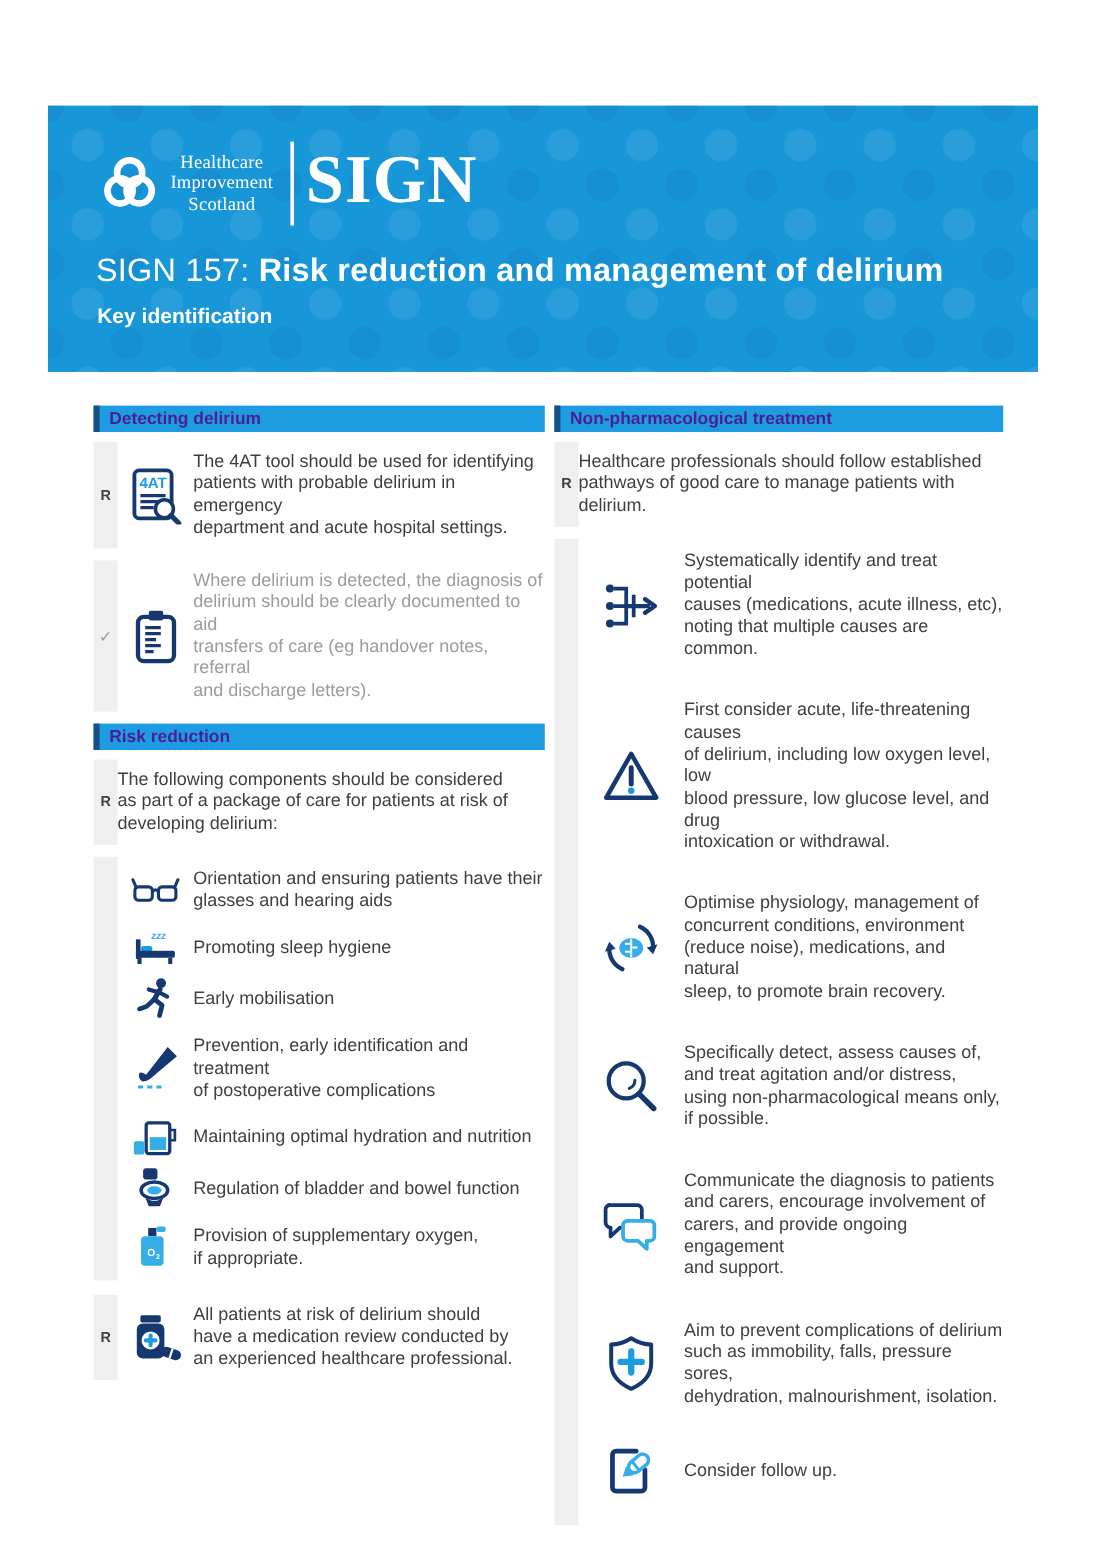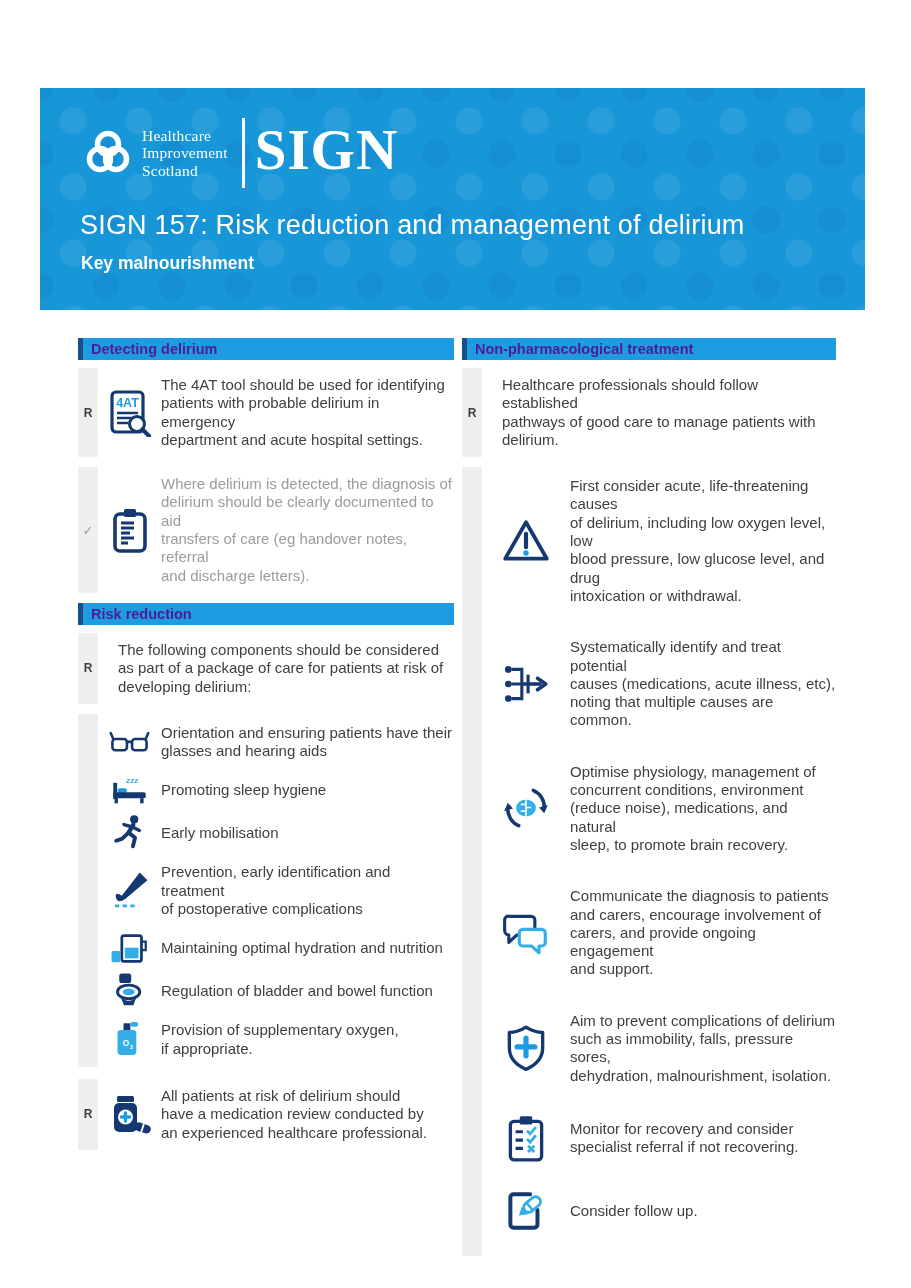--- a/index.html
+++ b/index.html
@@ -15,29 +15,29 @@
       radial-gradient(circle at 33px 33px, rgba(255,255,255,0.08) 13px, rgba(255,255,255,0) 14px),
       radial-gradient(circle at 33px 33px, rgba(0,80,150,0.10) 13px, rgba(0,80,150,0) 14px);
     background-size:66px 66px,66px 66px;
     background-position:0 0,33px 33px;
     color:#fff;
   }
   .logo-row{position:absolute;left:42px;top:30px;display:flex;align-items:center;}
   .knot{width:52px;height:52px;display:block;margin-right:8px;}
   .org{
     font-family:"Liberation Serif",serif;font-size:15.5px;line-height:1.14;
-    white-space:pre-line;letter-spacing:.2px;
+    white-space:pre-line;letter-spacing:.2px;text-align:center;
   }
   .logo-divider{width:3px;height:70px;background:#fff;margin:0 10px 0 14px;}
   .wordmark{
     font-family:"Liberation Serif",serif;font-size:57px;font-weight:600;
     letter-spacing:1px;line-height:62px;margin-top:-6px;text-align:right;
   }
   .banner-title{position:absolute;left:40px;top:122px;margin:0;font-size:27px;font-weight:400;letter-spacing:.2px;}
-  .banner-title b{font-weight:400;}
+  .banner-title b{font-weight:700;}
   .banner-subtitle{position:absolute;left:41px;top:165px;font-size:17.5px;font-weight:700;}
   
   .columns{position:absolute;left:78px;top:338px;width:758px;}
   .col{position:absolute;top:0;}
   .col-left{left:0;width:376px;}
   .col-right{left:384px;width:374px;}
   .section-bar{
     height:22px;background:var(--bar-blue,#1e9ce2);
     border-left:5px solid var(--bar-edge,#174f87);
     color:#4c1d95;font-weight:700;font-size:14.5px;line-height:22px;
@@ -51,21 +51,21 @@
   }
   .rec-strip.marker-check{color:#9a9a9a;font-weight:400;font-size:13px;}
   .rec-icon{flex:0 0 63px;display:flex;align-items:center;justify-content:center;}
   .rec-icon svg{width:48px;height:48px;display:block;}
   .rec-text{
     flex:1;display:flex;align-items:center;
     font-size:15px;line-height:1.22;color:var(--text-dark,#3f3f3f);
     white-space:pre-line;padding:8px 0;
   }
   .rec-text.muted{color:var(--text-muted,#9c9c9c);}
-  .rec-row.no-icon .rec-text{padding-left:20px;}
+  .rec-row.no-icon .rec-text{padding-left:0;}
   .list-block{display:flex;align-items:stretch;margin-bottom:12px;}
   .col-right .list-block{margin-top:6px;}
   .list-strip{flex:0 0 20px;}
   .list-rows{flex:1;display:flex;flex-direction:column;padding-top:2px;}
   .list-row{display:flex;align-items:center;}
   .col-left .list-row{min-height:42px;margin-bottom:1px;}
   .col-left .list-row .rec-icon svg{width:41px;height:41px;}
   .col-right .list-row{min-height:56px;margin-bottom:17px;}
   .col-right .rec-icon{flex:0 0 88px;}
   .col-right .rec-icon svg{width:50px;height:50px;}
@@ -83,21 +83,21 @@
           <circle cx="34" cy="32" r="10.5" stroke-width="5.5"></circle>
         </svg>
       </span>
       <div class="org">Healthcare
 Improvement
 Scotland</div>
       <div class="logo-divider"></div>
       <div class="wordmark">SIGN</div>
     </div>
     <h1 class="banner-title"><span>SIGN 157: </span><b>Risk reduction and management of delirium</b></h1>
-    <div class="banner-subtitle">Key malnourishment</div>
+    <div class="banner-subtitle">Key identification</div>
   </header>
 
   <main class="columns">
     <section class="col col-left" id="col-left">
         <div class="section-bar">Detecting delirium</div>
         <div class="rec-row">
           <div class="rec-strip">R</div>
           <div class="rec-icon">
             <svg viewBox="0 0 48 48">
               <rect x="6" y="3" width="31" height="40" rx="4" fill="none" stroke="#14386f" stroke-width="3.2"></rect>
@@ -245,98 +245,97 @@
           <div class="rec-text">Healthcare professionals should follow established
 pathways of good care to manage patients with
 delirium.</div>
         </div>
         <div class="list-block">
           <div class="list-strip"></div>
           <div class="list-rows">
             <div class="list-row">
               <div class="rec-icon">
                 <svg viewBox="0 0 48 48">
-                  <path d="M24 6 L44 41 L4 41 Z" fill="none" stroke="#14386f" stroke-width="3.6" stroke-linejoin="round"></path>
-                  <path d="M24 17 v13" stroke="#14386f" stroke-width="4" stroke-linecap="round"></path>
-                  <circle cx="24" cy="35.5" r="2.6" fill="#1d9be0"></circle>
-                </svg>
-              </div>
-              <div class="rec-text">First consider acute, life-threatening causes
-of delirium, including low oxygen level, low
-blood pressure, low glucose level, and drug
-intoxication or withdrawal.</div>
-            </div>
-            <div class="list-row">
-              <div class="rec-icon">
-                <svg viewBox="0 0 48 48">
                   <circle cx="7" cy="10" r="3.2" fill="#14386f"></circle>
                   <circle cx="7" cy="38" r="3.2" fill="#14386f"></circle>
                   <circle cx="7" cy="24" r="3.2" fill="#14386f"></circle>
                   <path d="M10 10 h10 v14 M10 38 h10 v-14 M10 24 h10" fill="none" stroke="#14386f" stroke-width="3"></path>
                   <path d="M26 15 v18" stroke="#14386f" stroke-width="3"></path>
                   <path d="M20 24 h19" stroke="#14386f" stroke-width="3.4"></path>
                   <path d="M35 18.5 L43 24 L35 29.5" fill="none" stroke="#14386f" stroke-width="3.4" stroke-linejoin="round" stroke-linecap="round"></path>
                 </svg>
               </div>
               <div class="rec-text">Systematically identify and treat potential
 causes (medications, acute illness, etc),
 noting that multiple causes are common.</div>
             </div>
             <div class="list-row">
               <div class="rec-icon">
                 <svg viewBox="0 0 48 48">
+                  <path d="M24 6 L44 41 L4 41 Z" fill="none" stroke="#14386f" stroke-width="3.6" stroke-linejoin="round"></path>
+                  <path d="M24 17 v13" stroke="#14386f" stroke-width="4" stroke-linecap="round"></path>
+                  <circle cx="24" cy="35.5" r="2.6" fill="#1d9be0"></circle>
+                </svg>
+              </div>
+              <div class="rec-text">First consider acute, life-threatening causes
+of delirium, including low oxygen level, low
+blood pressure, low glucose level, and drug
+intoxication or withdrawal.</div>
+            </div>
+            <div class="list-row">
+              <div class="rec-icon">
+                <svg viewBox="0 0 48 48">
                   <path d="M31 7 A17.5 17.5 0 0 1 41.5 24" fill="none" stroke="#14386f" stroke-width="3.4" stroke-linecap="round"></path>
                   <path d="M45 21 L41.5 29 L36.5 23.5 Z" fill="#14386f"></path>
                   <path d="M17 41 A17.5 17.5 0 0 1 6.5 24" fill="none" stroke="#14386f" stroke-width="3.4" stroke-linecap="round"></path>
                   <path d="M3 27 L6.5 19 L11.5 24.5 Z" fill="#14386f"></path>
                   <ellipse cx="24" cy="24" rx="9.5" ry="8" fill="#35aee8"></ellipse>
                   <path d="M24 16.5 v15 M19 20.5 h4 M25 23.5 h4 M19 27 h4" stroke="#fff" stroke-width="1.6"></path>
                 </svg>
               </div>
               <div class="rec-text">Optimise physiology, management of
 concurrent conditions, environment
 (reduce noise), medications, and natural
 sleep, to promote brain recovery.</div>
             </div>
             <div class="list-row">
               <div class="rec-icon">
                 <svg viewBox="0 0 48 48">
+                  <circle cx="20" cy="19" r="14" fill="none" stroke="#14386f" stroke-width="3.4"></circle>
+                  <path d="M30.5 29.5 L42 41" stroke="#14386f" stroke-width="4.4" stroke-linecap="round"></path>
+                  <path d="M22.5 25 a7.5 7.5 0 0 0 4.5 -6.5" fill="none" stroke="#14386f" stroke-width="2.4" stroke-linecap="round"></path>
+                </svg>
+              </div>
+              <div class="rec-text">Specifically detect, assess causes of,
+and treat agitation and/or distress,
+using non-pharmacological means only,
+if possible.</div>
+            </div>
+            <div class="list-row">
+              <div class="rec-icon">
+                <svg viewBox="0 0 48 48">
                   <path d="M8 8 h21 a3.5 3.5 0 0 1 3.5 3.5 v11 a3.5 3.5 0 0 1 -3.5 3.5 h-14 l-7.5 7 v-7 a4.5 4.5 0 0 1 -4 -4.5 v-10 A3.5 3.5 0 0 1 8 8 Z" fill="none" stroke="#14386f" stroke-width="3" stroke-linejoin="round"></path>
                   <path d="M21 20.5 h18 a3.5 3.5 0 0 1 3.5 3.5 v9 a3.5 3.5 0 0 1 -3.5 3.5 h-2.5 v6.5 l-7 -6.5 h-8.5 a3.5 3.5 0 0 1 -3.5 -3.5 v-9 a3.5 3.5 0 0 1 3.5 -3.5 Z" fill="#fff" stroke="#35aee8" stroke-width="3" stroke-linejoin="round"></path>
                 </svg>
               </div>
               <div class="rec-text">Communicate the diagnosis to patients
 and carers, encourage involvement of
 carers, and provide ongoing engagement
 and support.</div>
             </div>
             <div class="list-row">
               <div class="rec-icon">
                 <svg viewBox="0 0 48 48">
                   <path d="M24 4 C29 7.2 35 9 40 9 V24 C40 34 33 40.5 24 44.5 C15 40.5 8 34 8 24 V9 C13 9 19 7.2 24 4 Z" fill="none" stroke="#14386f" stroke-width="3.2" stroke-linejoin="round"></path>
                   <path d="M24 14.5 v17 M15.5 23 h17" stroke="#1d9be0" stroke-width="5" stroke-linecap="round"></path>
                 </svg>
               </div>
               <div class="rec-text">Aim to prevent complications of delirium
 such as immobility, falls, pressure sores,
 dehydration, malnourishment, isolation.</div>
-            </div>
-            <div class="list-row">
-              <div class="rec-icon">
-                <svg viewBox="0 0 48 48">
-                  <rect x="9" y="8" width="30" height="37" rx="3.5" fill="none" stroke="#14386f" stroke-width="3.2"></rect>
-                  <rect x="18" y="3" width="12" height="8" rx="1.5" fill="#14386f"></rect>
-                  <path d="M14 18 h7 M14 26 h7 M14 34 h7" stroke="#14386f" stroke-width="3"></path>
-                  <path d="M25 17 l3 3 l5.5 -6.5" fill="none" stroke="#35aee8" stroke-width="2.6"></path>
-                  <path d="M25 25 l3 3 l5.5 -6.5" fill="none" stroke="#35aee8" stroke-width="2.6"></path>
-                  <path d="M26 31.5 l6 6 M32 31.5 l-6 6" stroke="#35aee8" stroke-width="2.6"></path>
-                </svg>
-              </div>
-              <div class="rec-text">Monitor for recovery and consider
-specialist referral if not recovering.</div>
             </div>
             <div class="list-row">
               <div class="rec-icon">
                 <svg viewBox="0 0 48 48">
                   <path d="M28 8 H12 a3 3 0 0 0 -3 3 v26 a3 3 0 0 0 3 3 h20 a3 3 0 0 0 3 -3 V23" fill="none" stroke="#14386f" stroke-width="3.8" stroke-linecap="round"></path>
                   <g transform="rotate(-40 30 18)">
                     <rect x="21" y="13" width="18" height="9.5" rx="4.75" fill="none" stroke="#35aee8" stroke-width="2.8"></rect>
                     <path d="M21 13 L13.5 17.75 L21 22.5 Z" fill="#35aee8"></path>
                     <path d="M27 13 v9.5" stroke="#35aee8" stroke-width="2.4"></path>
                   </g>

